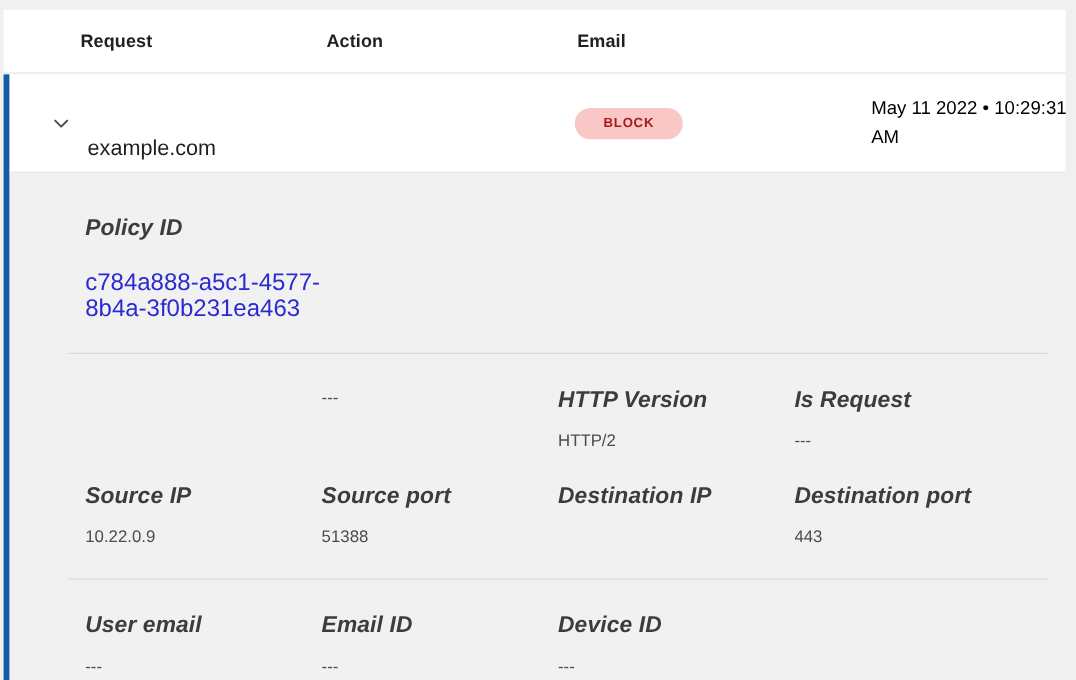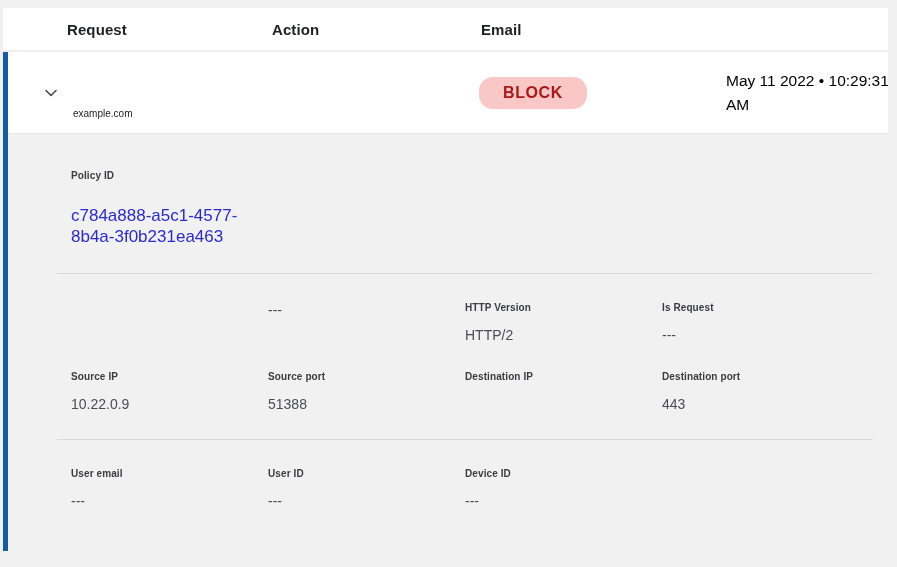--- a/index.html
+++ b/index.html
@@ -17,21 +17,21 @@
   }
   .card {
     position: absolute;
     left: 3px;
     top: 8px;
     width: 885px;
   }
   
   .table-header {
     background: #ffffff;
-    height: 44px;
+    height: 54px;
     display: grid;
     grid-template-columns: 205px 209px 206px 1fr;
     align-items: center;
     padding-left: 64px;
     border-bottom: 2px solid #efeff0;
   }
   .table-header .hcell {
     font-size: 15px;
     font-weight: 700;
     color: #1f2023;
@@ -59,31 +59,31 @@
     width: 20px;
     height: 20px;
     display: flex;
     align-items: center;
     justify-content: center;
     cursor: pointer;
     background: none;
     border: none;
   }
   .cell-request {
-    font-size: 10px;
+    font-size: 18px;
     color: #1d1e20;
     padding-left: 6px;
     margin-top: 41px;
   }
   .cell-email { font-size: 15.5px; color: #1d1e20; }
   .badge-block {
     display: inline-block;
     background: #f9c8c6;
     color: #a81a1a;
-    font-size: 16px;
+    font-size: 11px;
     font-weight: 700;
     letter-spacing: 0.6px;
     padding: 7px 24px;
     border-radius: 14px;
     margin-left: 3px;
     justify-self: start;
   }
   .cell-time {
     font-size: 15.5px;
     color: #000000;
@@ -92,35 +92,36 @@
     margin-left: 44px;
   }
   
   .detail-panel {
     background: #f1f1f2;
     border-top: 1px solid #e6e6e8;
     padding: 36px 15px 40px 63px; 
     min-height: 418px;
   }
   .field-label {
-    font-size: 10px;
+    font-size: 19px;
     font-weight: 700;
     color: #3b3c3f;
     margin-bottom: 14px;
     letter-spacing: 0.1px;
+    font-style: italic;
   }
   .field-value {
     font-size: 14px;
     color: #4c4d50;
   }
   .policy-section { margin-bottom: 26px; }
   .policy-link {
     display: block;
     width: 200px;
-    font-size: 17px;
+    font-size: 20px;
     line-height: 21px;
     color: #2a2ad0;
     text-decoration: none;
     overflow-wrap: break-word;
     cursor: pointer;
     margin-top: 24px;
   }
   .divider {
     border: none;
     border-top: 1px solid #d9d9db;
@@ -209,21 +210,21 @@
         </div>
 
         <hr class="divider second">
 
         <div class="field-row">
           <div>
             <div class="field-label">User email</div>
             <div class="field-value">---</div>
           </div>
           <div>
-            <div class="field-label">User ID</div>
+            <div class="field-label">Email ID</div>
             <div class="field-value">---</div>
           </div>
           <div>
             <div class="field-label">Device ID</div>
             <div class="field-value">---</div>
           </div>
           <div></div>
         </div>
 
       </div>

